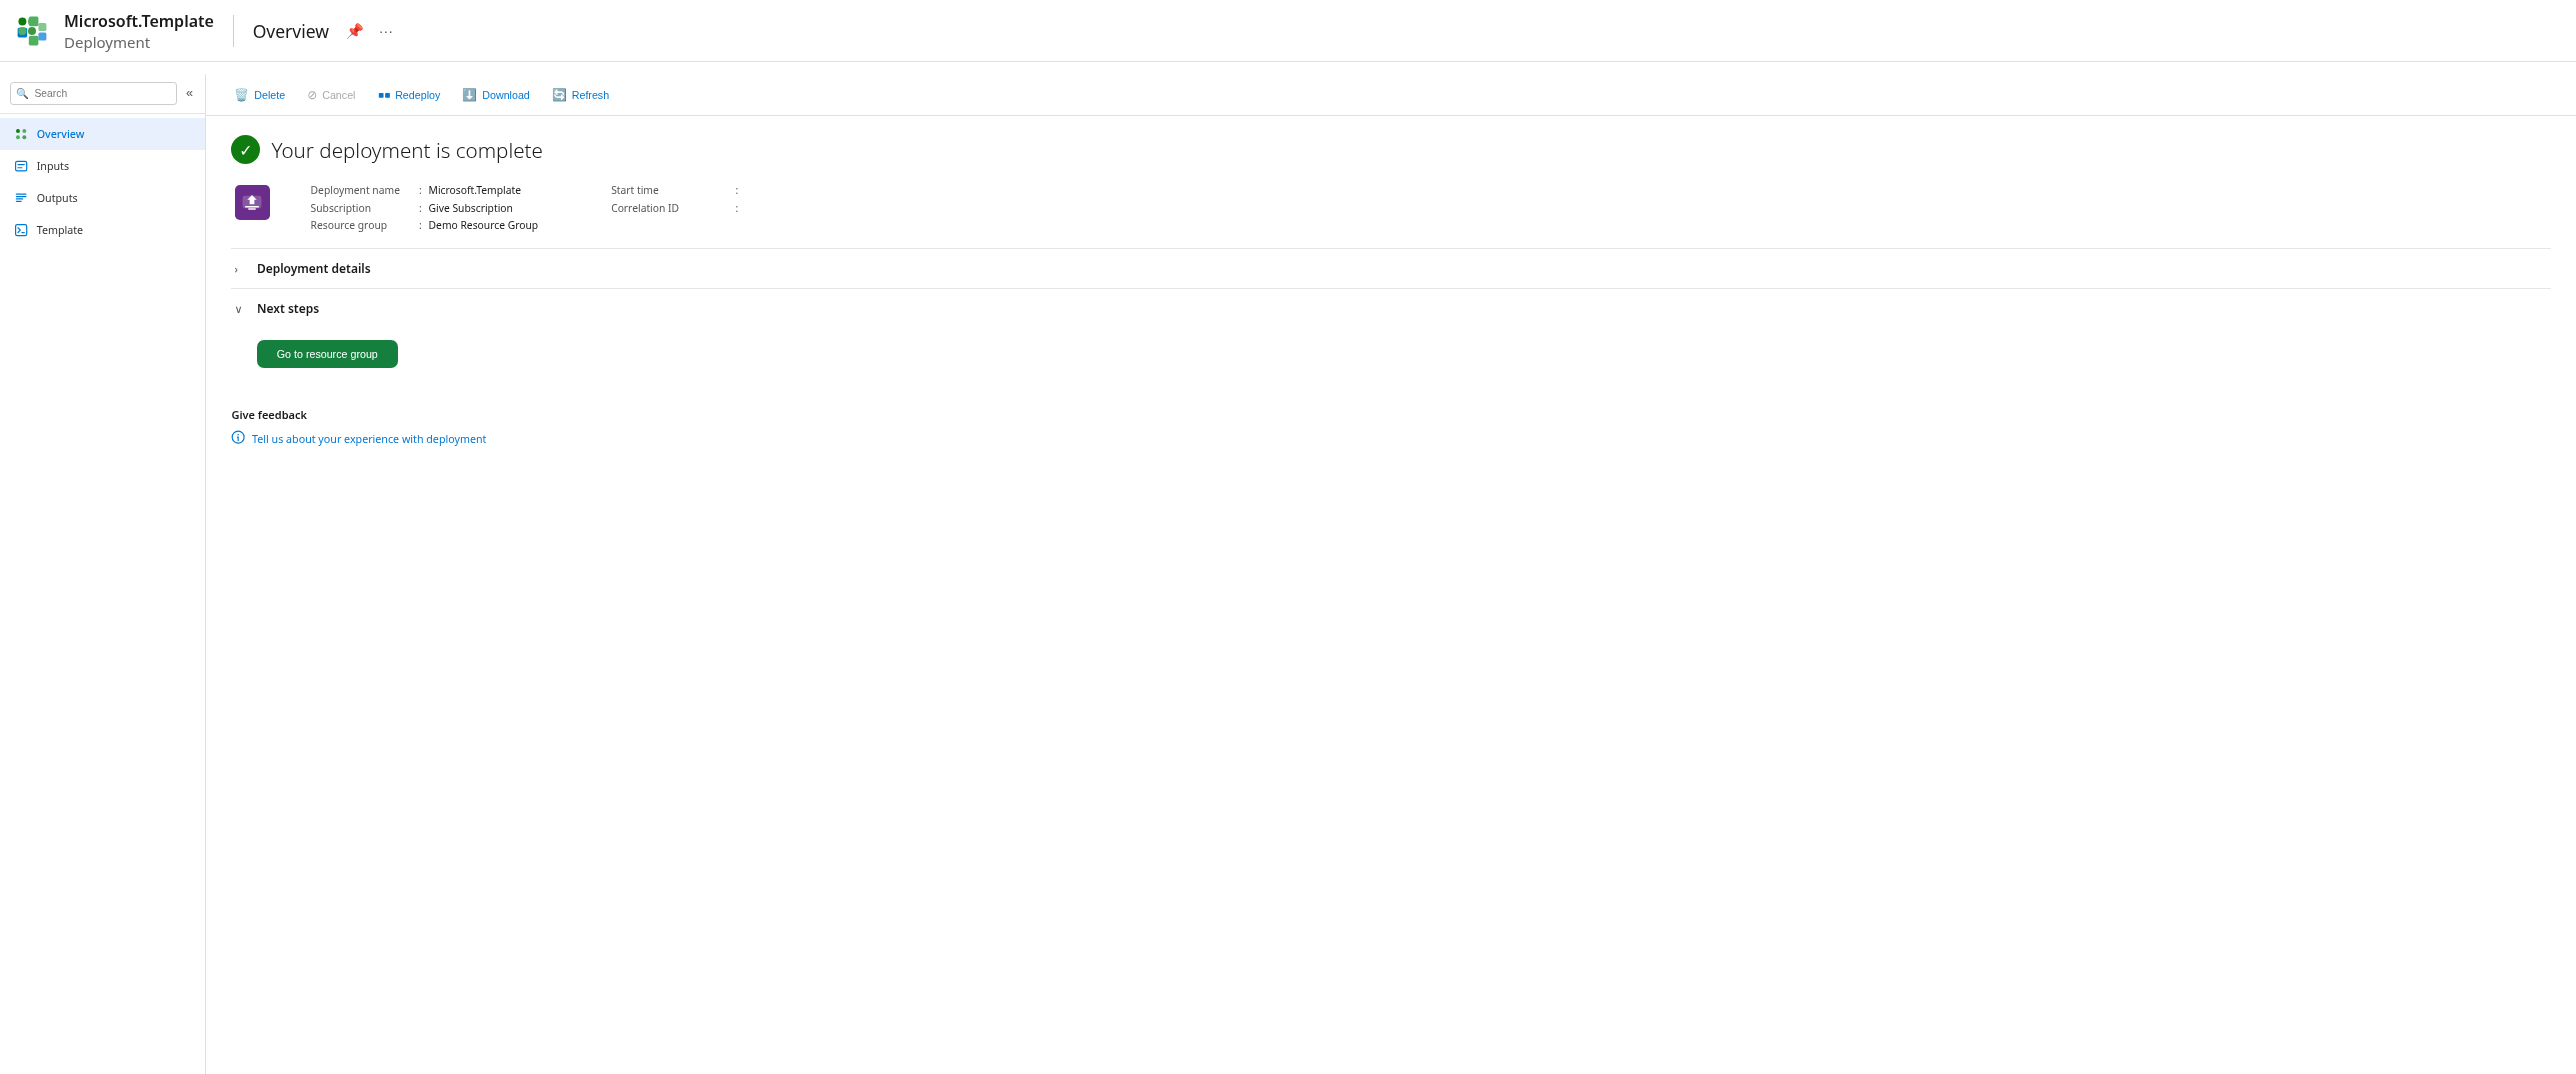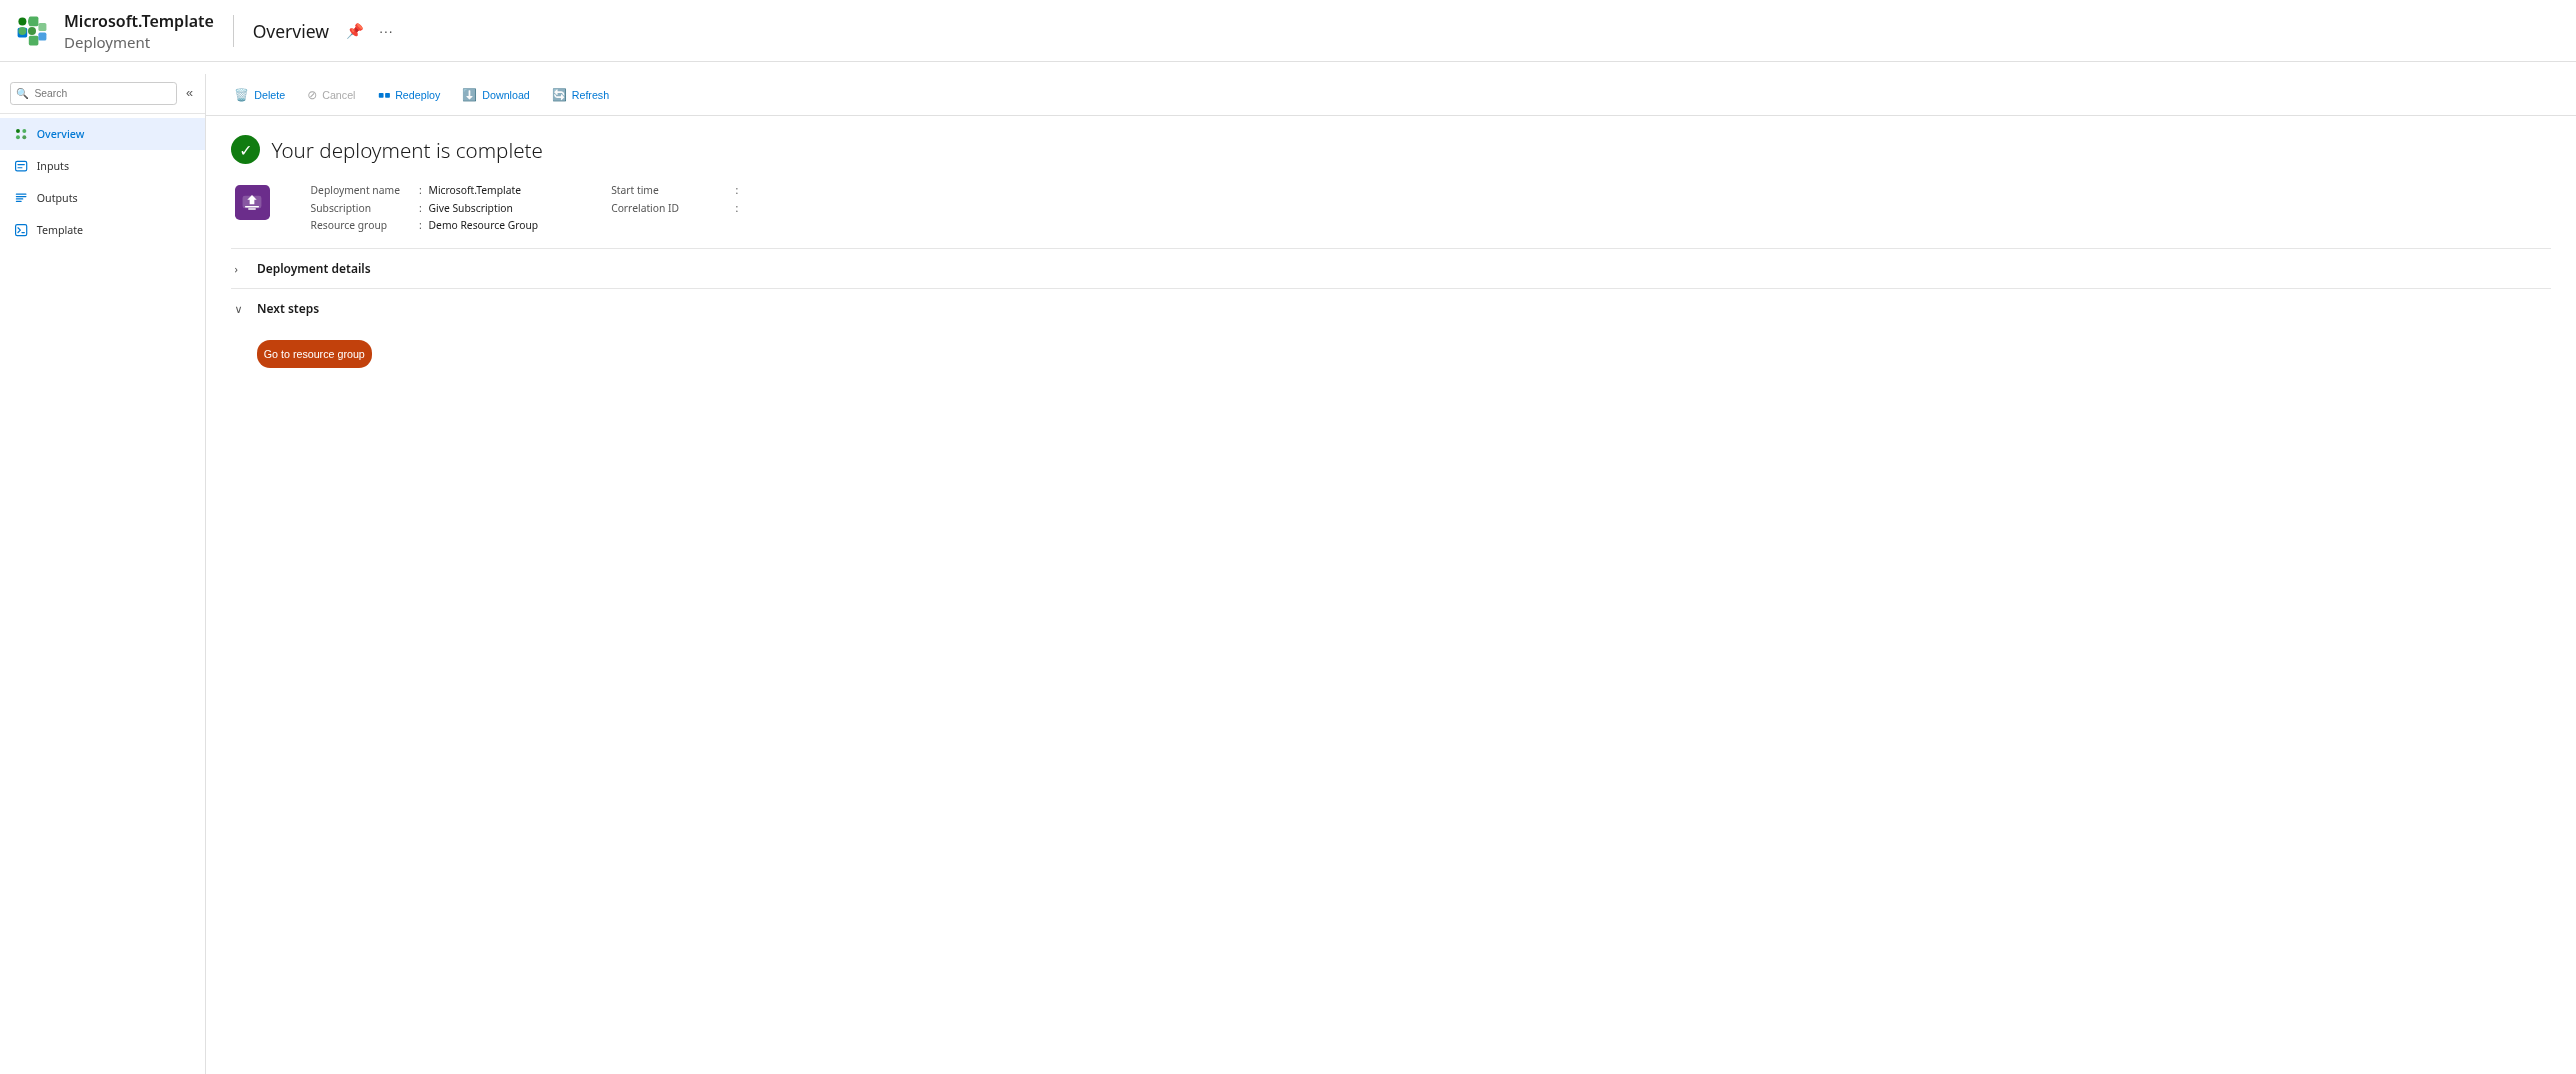--- a/index.html
+++ b/index.html
@@ -283,25 +283,25 @@
       font-size: 12px;
       font-weight: 600;
       color: #1a1a1a;
     }
 
     
     .next-steps-content {
       padding: 12.7px 3.2px 6.4px 25.4px;
     }
     .go-to-resource-btn {
-      background: #c2410c;
+      background: #15803d;
       color: white;
       border: none;
-      border-radius: 13px;
-      padding: 8px 7px;
+      border-radius: 7px;
+      padding: 8px 20px;
       font-size: 10.7px;
       cursor: pointer;
       font-weight: 500;
     }
 
     
     .feedback-section {
       margin-top: 25.4px;
       padding-top: 6.4px;
     }
@@ -492,17 +492,30 @@
         </div>
 
         <div class="section-header">
           <span class="chevron">∨</span>
           <span class="section-title">Next steps</span>
         </div>
         <div class="next-steps-content">
           <button class="go-to-resource-btn">Go to resource group</button>
         </div>
 
+        <div class="feedback-section">
+          <div class="feedback-title">Give feedback</div>
+          <a class="feedback-link" href="#">
+            <span class="feedback-icon">
+              <svg width="14.3" height="14.3" viewBox="0 0 18 18" fill="none">
+                <circle cx="9" cy="9" r="7.5" stroke="#0078d4" stroke-width="1.5" fill="none"></circle>
+                <circle cx="9" cy="6" r="1" fill="#0078d4"></circle>
+                <path d="M8 9h1v4.5" stroke="#0078d4" stroke-width="1.5" stroke-linecap="round"></path>
+              </svg>
+            </span>
+            <span>Tell us about your experience with deployment</span>
+          </a>
+        </div>
       </div>
     </div>
   </div>
 </div>
 
 
 </body></html>

